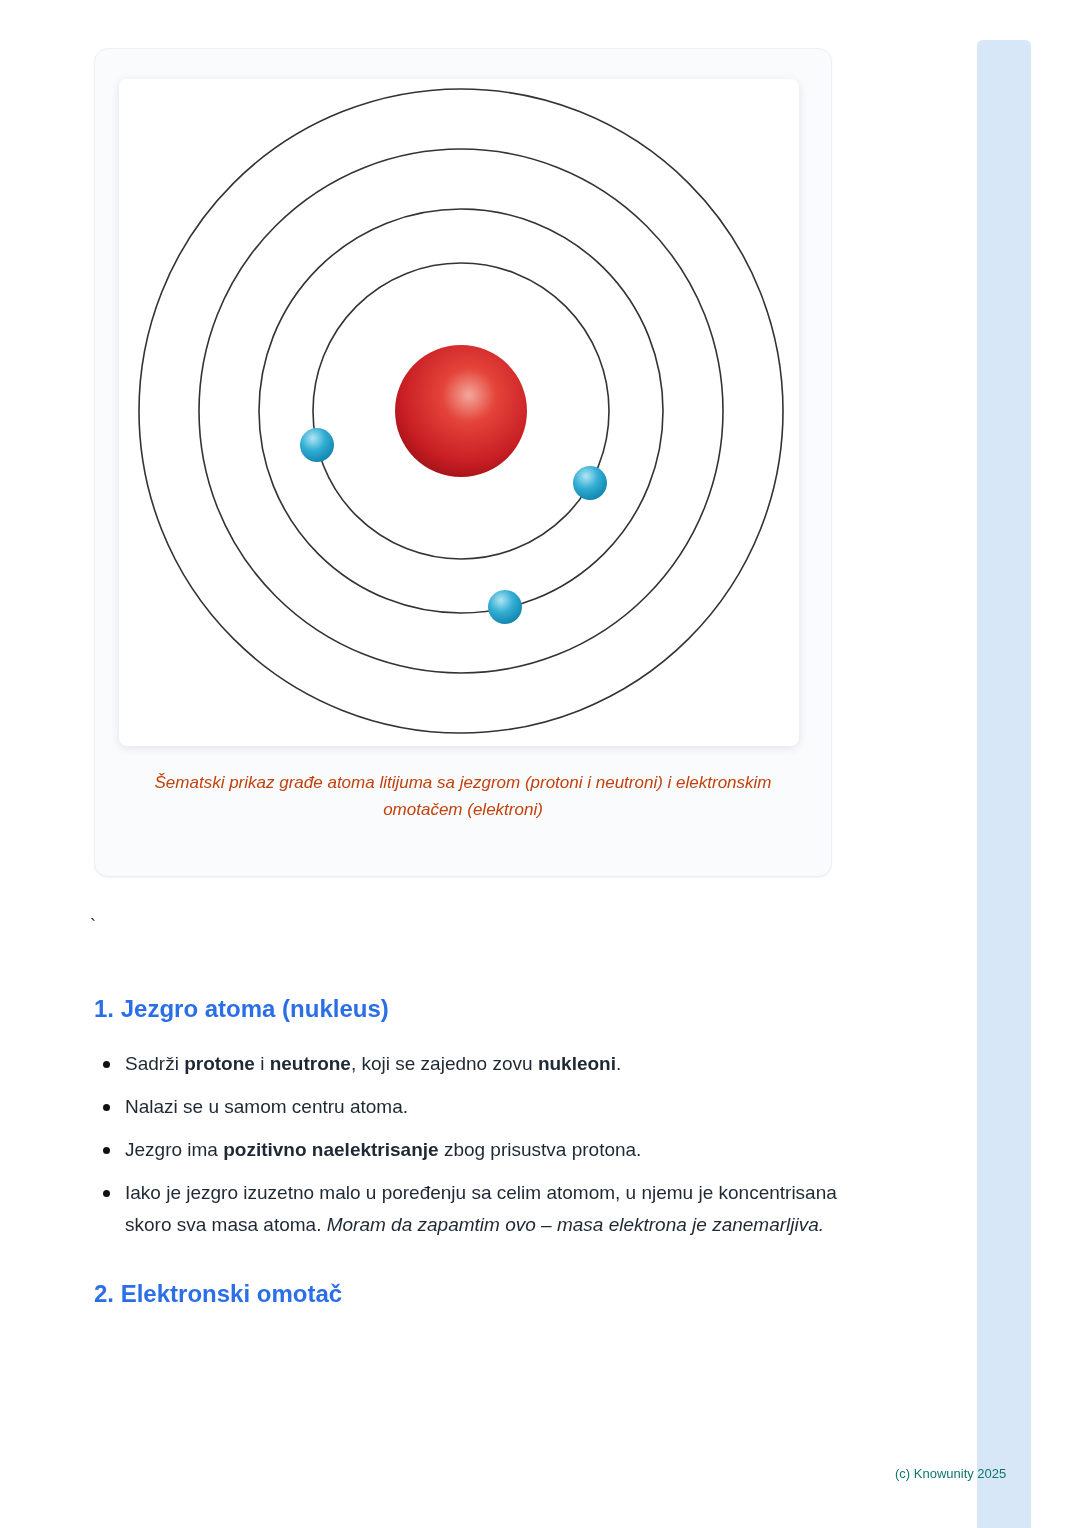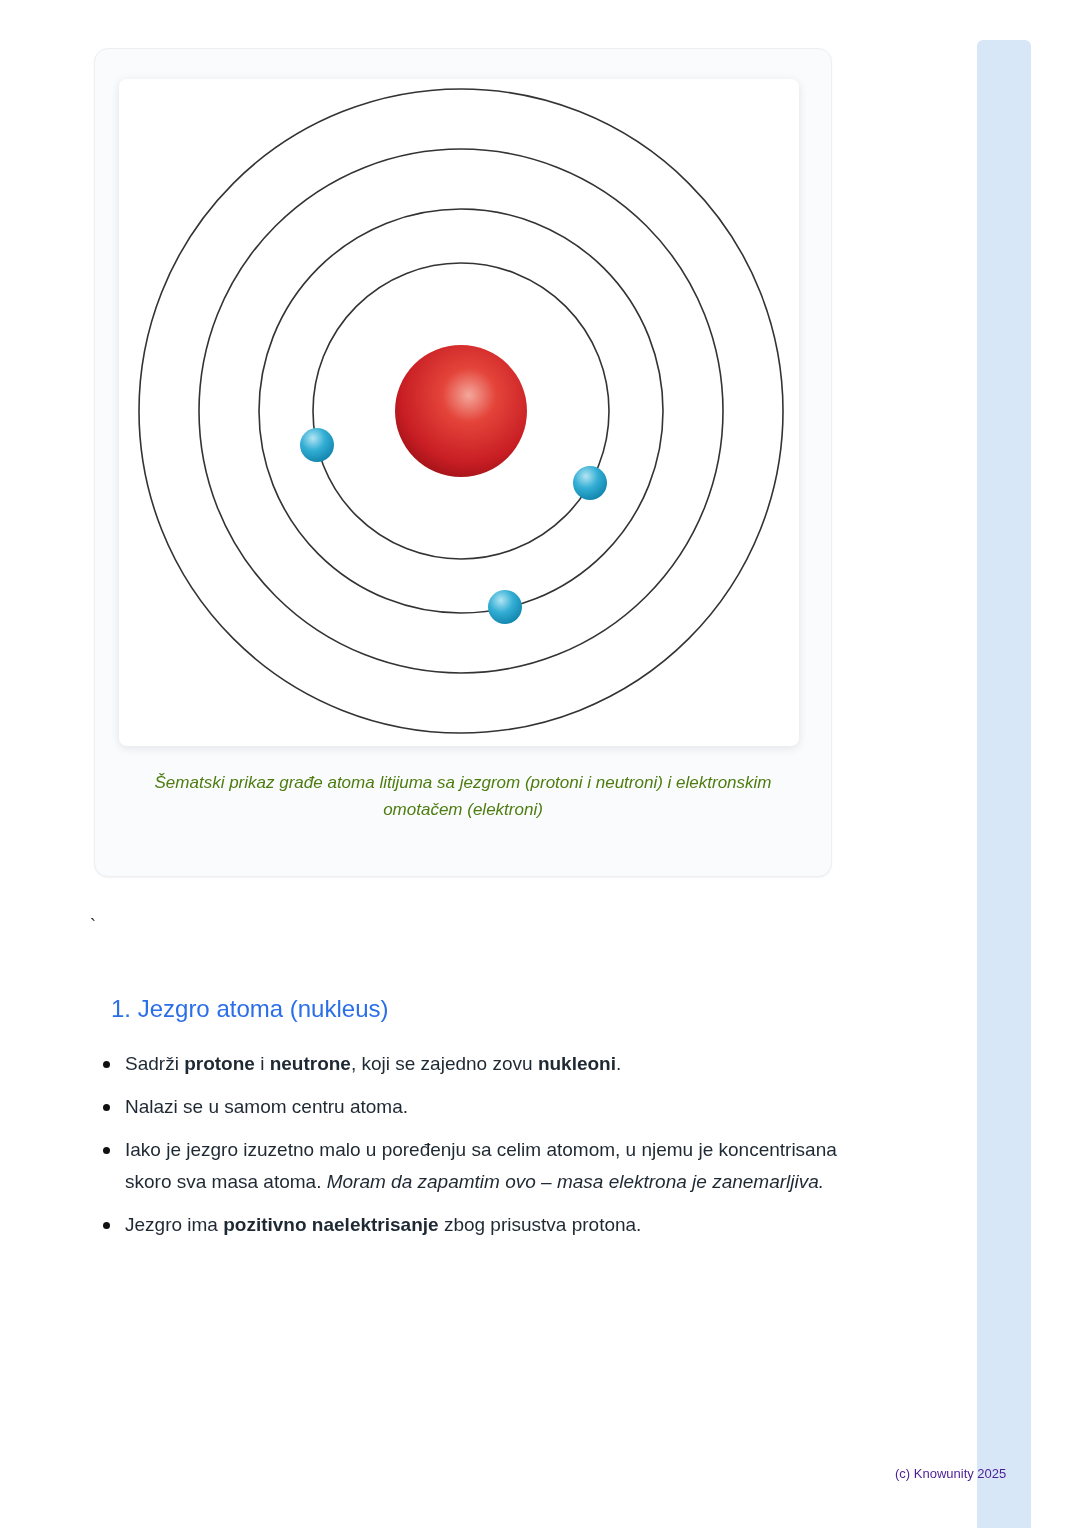--- a/index.html
+++ b/index.html
@@ -37,43 +37,43 @@
   }
   .figure-caption {
     position: absolute;
     left: 40px;
     right: 40px;
     top: 720px;
     text-align: center;
     font-style: italic;
     font-size: 17px;
     line-height: 1.6;
-    color: #4d7c0f;
+    color: #c2410c;
   }
 
   .stray-mark {
     position: absolute;
     left: 90px;
     top: 916px;
     font-size: 18px;
     color: #1f2933;
   }
 
   
   .content {
     position: absolute;
     left: 94px;
     top: 994px;
     width: 746px;
   }
   .section-heading {
     font-size: 24px;
-    font-weight: 400;
+    font-weight: 700;
     color: #2a6ee8;
-    margin: 0 0 24px 17px;
+    margin: 0 0 24px 0;
     line-height: 1.25;
   }
   .section-heading.second { margin-top: 38px; }
   ul.bullet-list { list-style: none; margin: 0; padding: 0; }
   ul.bullet-list li {
     position: relative;
     padding-left: 31px;
     margin-bottom: 11px;
     font-size: 19px;
     line-height: 32px;
@@ -100,21 +100,21 @@
     height: 1488px;
     background: #d8e7f8;
     border-radius: 6px 6px 0 0;
   }
 
   .watermark {
     position: absolute;
     left: 895px;
     top: 1466px;
     font-size: 13px;
-    color: #4c1d95;
+    color: #0f766e;
     z-index: 5;
     white-space: nowrap;
   }
 </style>
 </head>
 <body>
 
 <div class="page">
 
   <div class="figure-card">
@@ -153,27 +153,28 @@
     <h2 class="section-heading">1. Jezgro atoma (nukleus)</h2>
 
     <ul class="bullet-list">
       <li>
         <span class="dot"></span><span>Sadrži </span><span class="seg-b">protone</span><span> i </span><span class="seg-b">neutrone</span><span>, koji se zajedno zovu </span><span class="seg-b">nukleoni</span><span>.</span>
       </li>
       <li>
         <span class="dot"></span><span>Nalazi se u samom centru atoma.</span>
       </li>
       <li>
-        <span class="dot"></span><span>Iako je jezgro izuzetno malo u poređenju sa celim atomom, u njemu je koncentrisana skoro sva masa atoma. </span><span class="seg-i">Moram da zapamtim ovo – masa elektrona je zanemarljiva.</span>
+        <span class="dot"></span><span>Jezgro ima </span><span class="seg-b">pozitivno naelektrisanje</span><span> zbog prisustva protona.</span>
       </li>
       <li>
-        <span class="dot"></span><span>Jezgro ima </span><span class="seg-b">pozitivno naelektrisanje</span><span> zbog prisustva protona.</span>
+        <span class="dot"></span><span>Iako je jezgro izuzetno malo u poređenju sa celim atomom, u njemu je koncentrisana skoro sva masa atoma. </span><span class="seg-i">Moram da zapamtim ovo – masa elektrona je zanemarljiva.</span>
       </li>
     </ul>
 
+    <h2 class="section-heading second">2. Elektronski omotač</h2>
 
 
   </div>
 
   <div class="scrollbar-track"></div>
 
   <div class="watermark">(c) Knowunity 2025</div>
 
 </div>
 

